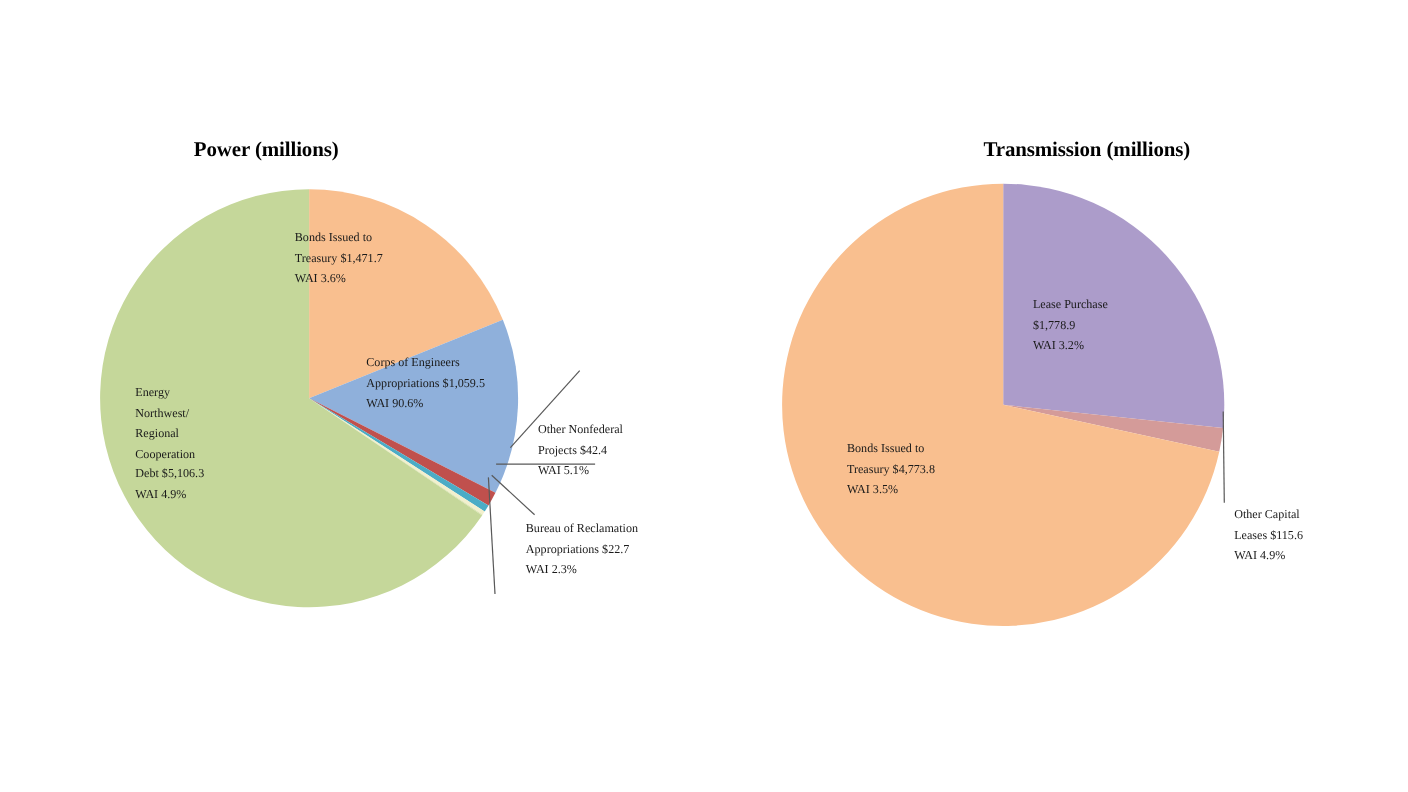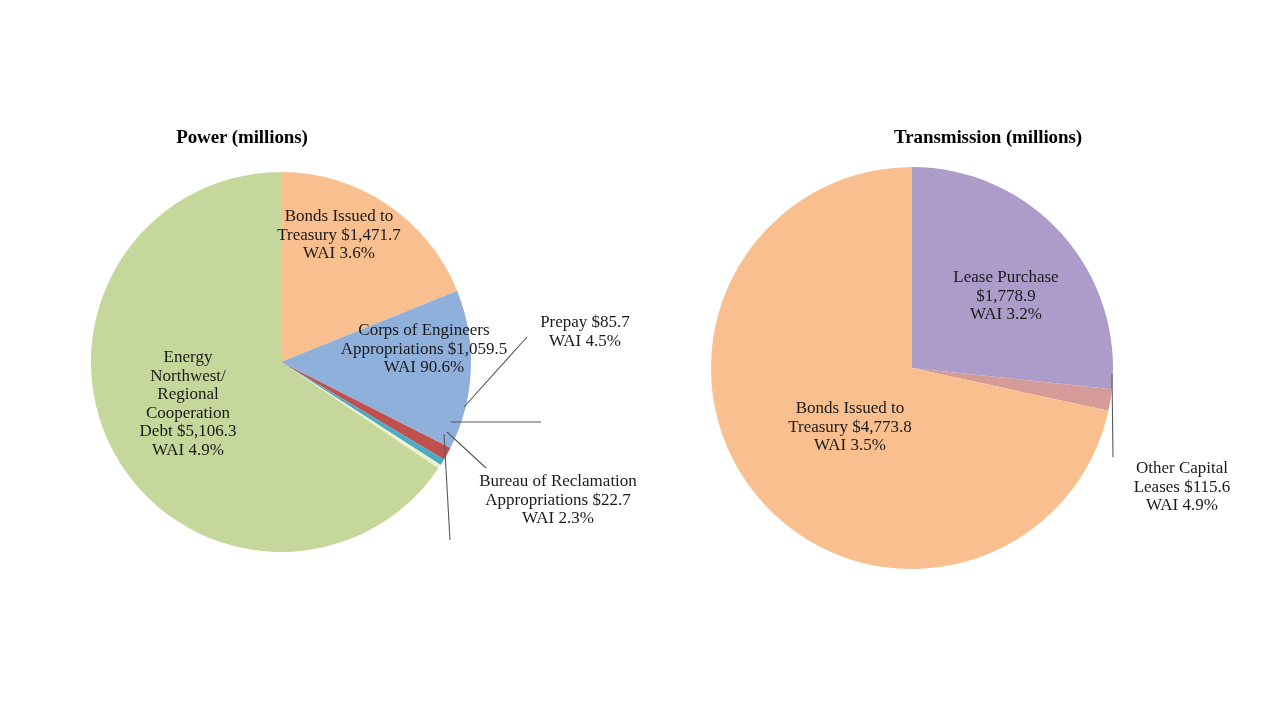--- a/index.html
+++ b/index.html
@@ -47,22 +47,21 @@
   }
   .leader-line {
     stroke: #595959;
     stroke-width: 1.1px;
     fill: none;
   }
   .slice-path { stroke: none; }
 
   .pie-label {
     position: absolute;
-    text-align: center;
-    font-size: 17px;
+    font-size: 11px;
     line-height: 18.5px;
     color: #1a1a1a;
     white-space: pre-line;
   }
 </style>
 </head>
 <body>
 
 <div id="stage">
 
@@ -98,22 +97,23 @@
           <polyline class="leader-line" points="447,432 486,468"></polyline>
           <polyline class="leader-line" points="444,434 450,540"></polyline>
         </g>
       </svg>
   <div class="pie-label" style="left: 268px; top: 207px; width: 142px;">Bonds Issued to
 Treasury $1,471.7
 WAI 3.6%</div>
       <div class="pie-label" style="left: 333px; top: 321px; width: 182px;">Corps of Engineers
 Appropriations $1,059.5
 WAI 90.6%</div>
-      <div class="pie-label" style="left: 510px; top: 313px; width: 150px;">Prepay $85.7
-WAI 4.5%</div>
+      <div class="pie-label" style="left: 489px; top: 382px; width: 150px;">Other Nonfederal
+Projects $42.4
+WAI 5.1%</div>
       <div class="pie-label" style="left: 478px; top: 472px; width: 160px;">Bureau of Reclamation
 Appropriations $22.7
 WAI 2.3%</div>
       <div class="pie-label" style="left: 123px; top: 348px; width: 130px;">Energy
 Northwest/
 Regional
 Cooperation
 Debt $5,106.3
 WAI 4.9%</div>
     </div>

